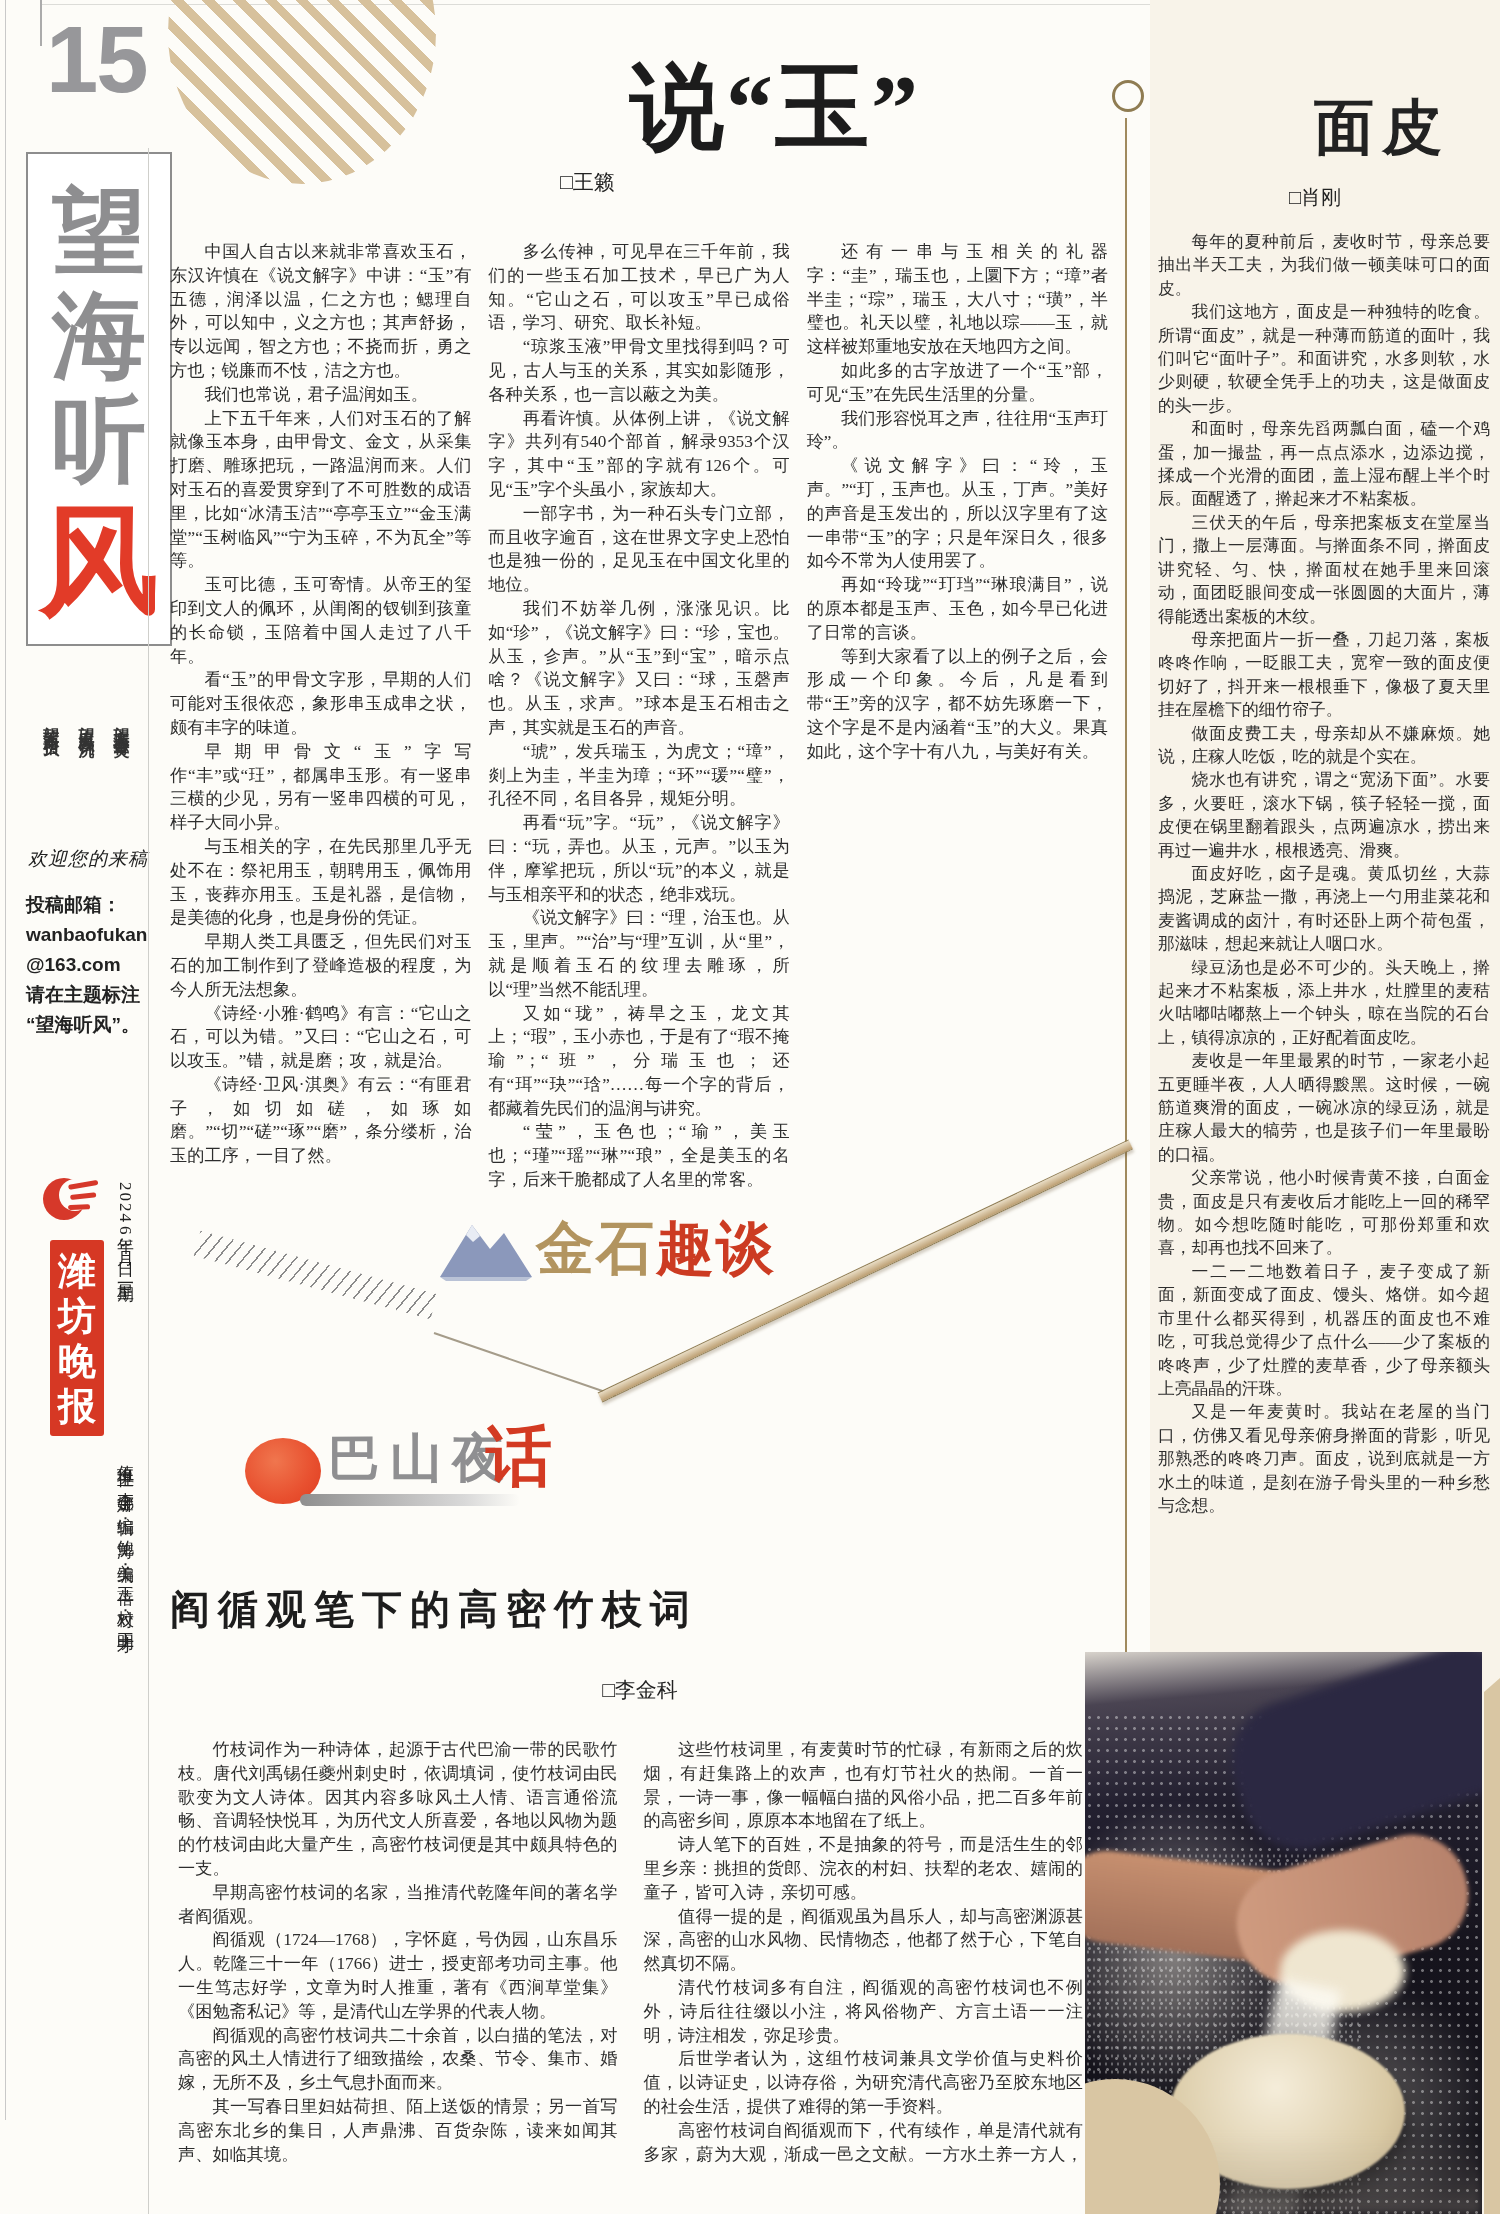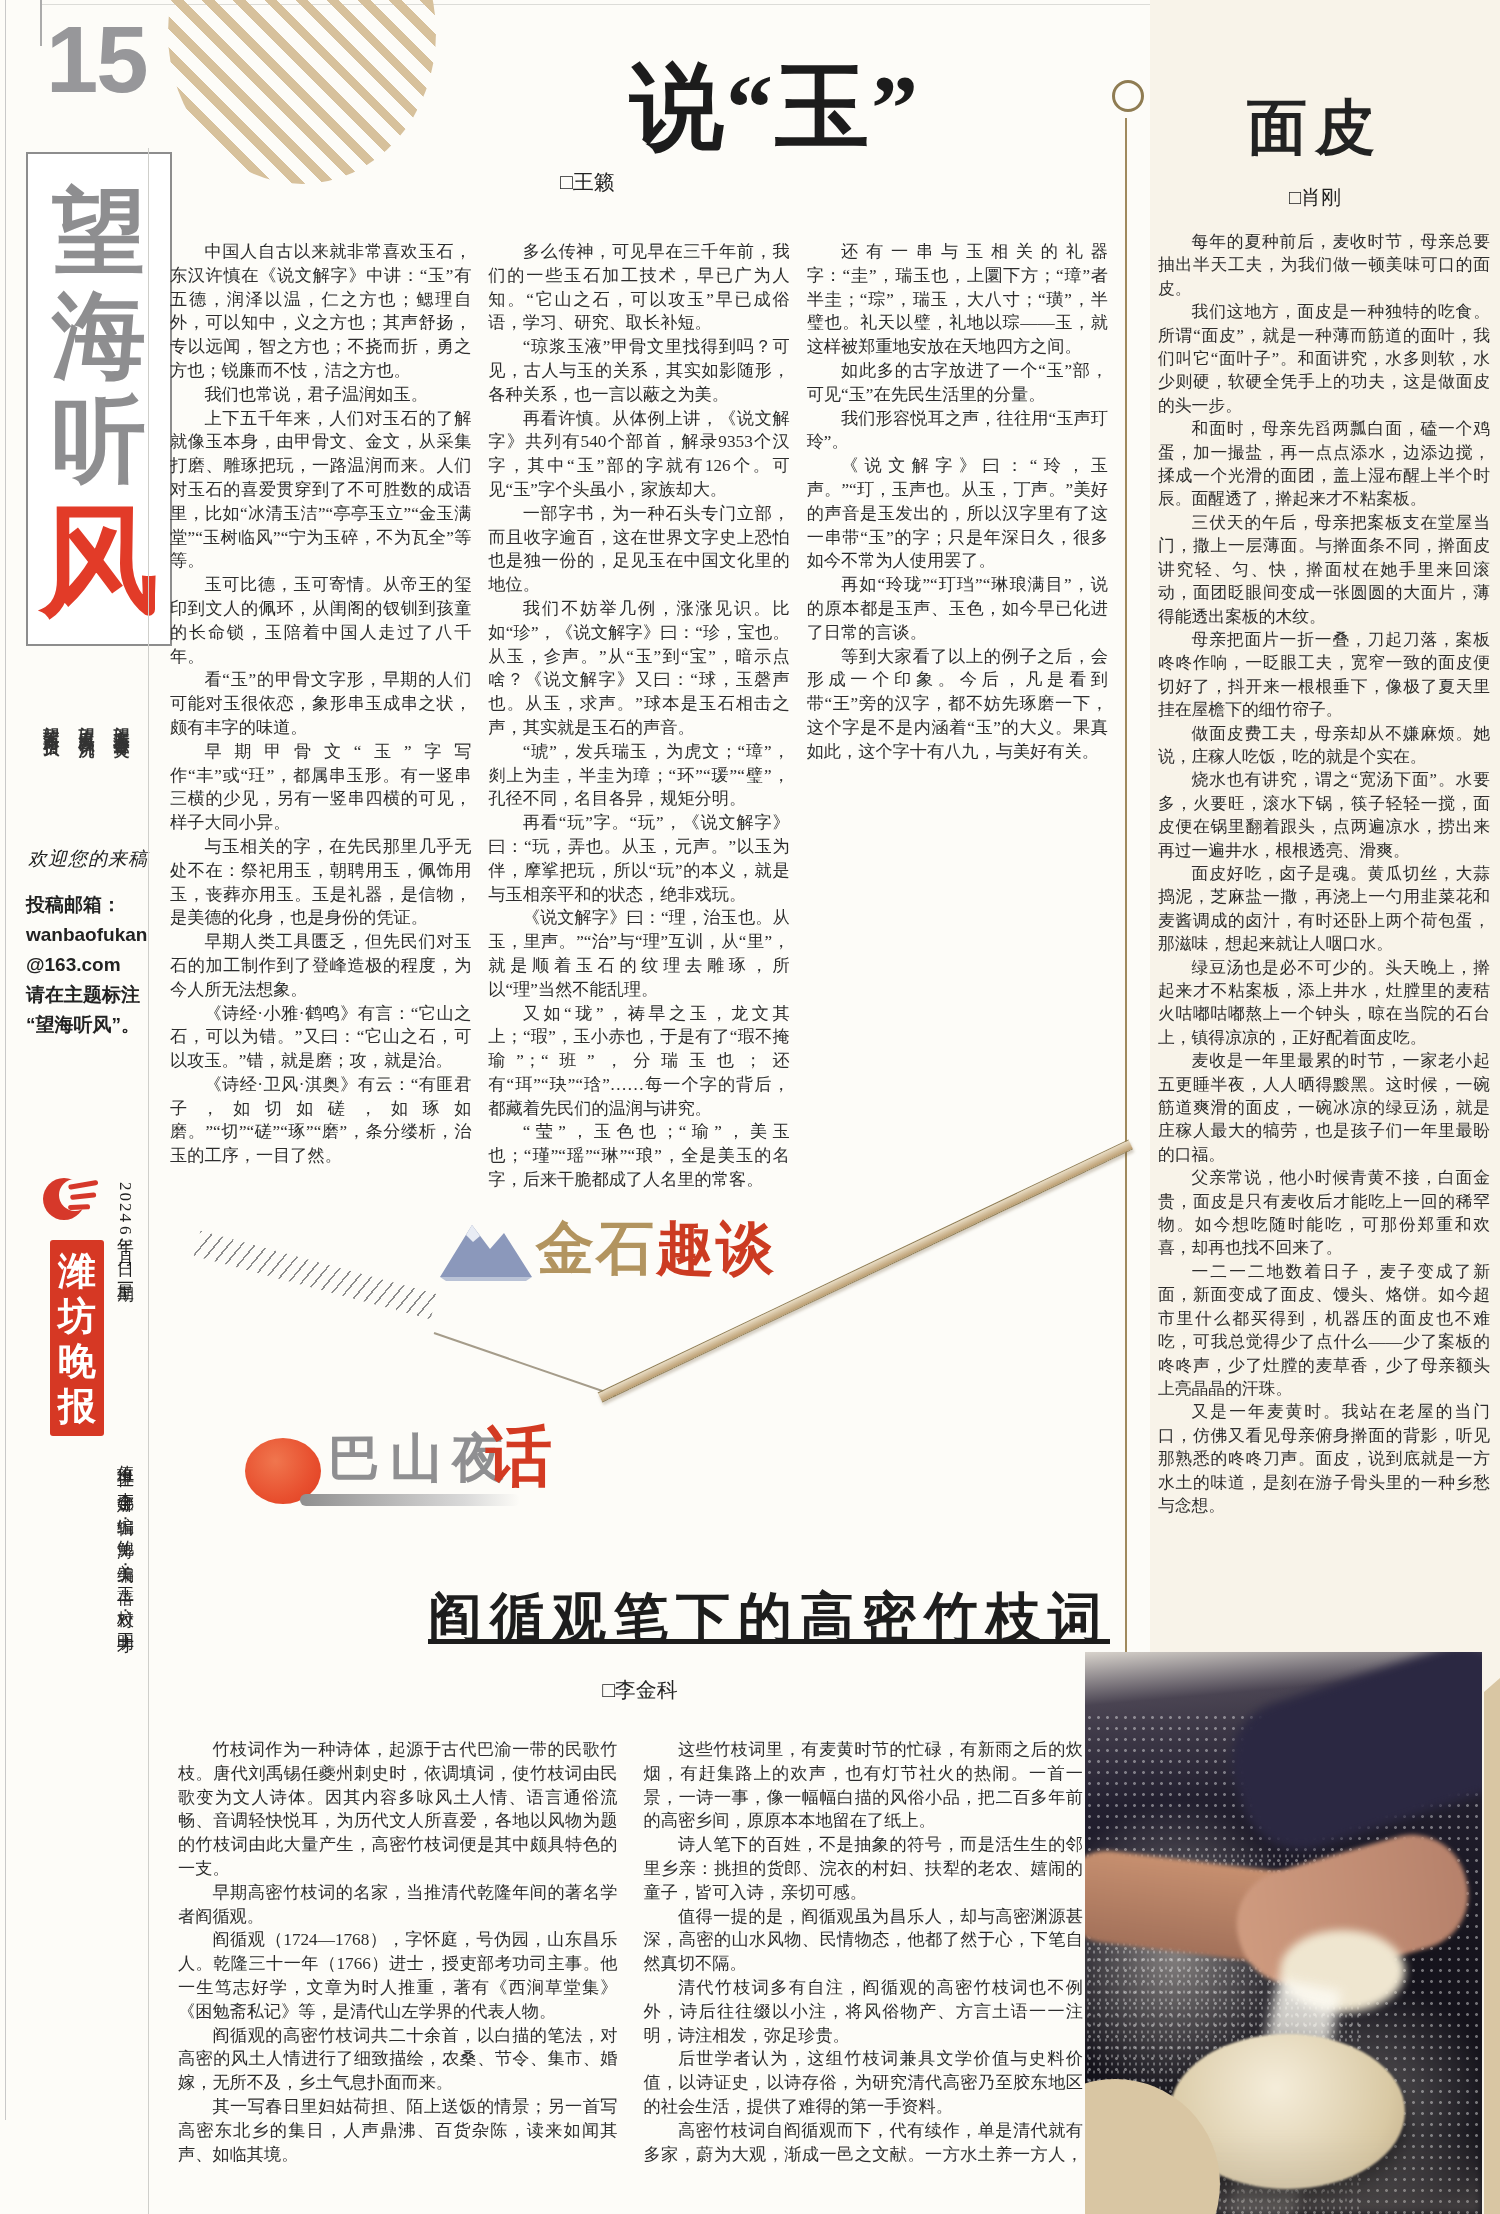--- a/index.html
+++ b/index.html
@@ -35,21 +35,21 @@
   .jade-title{left:520px;top:44px;width:400px;text-align:right;font-weight:bold;font-size:94px;
           letter-spacing:2px;color:#1c1c1c;}
   .jade-author{left:560px;top:168px;width:320px;font-size:21px;color:#222;}
   .body-text{font-size:17.2px;line-height:23.8px;text-align:justify;color:#2d2d2d;overflow:hidden;}
   .body-text p{margin:0;text-indent:2em;}
   .jade-body{left:170px;top:240px;width:938px;height:975px;column-count:3;column-gap:17px;column-fill:auto;}
   
   .cream{left:1150px;top:0;width:350px;height:2214px;background:#f8f3e9;}
   .ring{left:1112px;top:80px;width:26px;height:26px;border:3px solid #8f7c52;border-radius:50%;background:transparent;}
   .vline{left:1125px;top:118px;width:2px;height:1534px;background:#a08a5e;}
-  .mp-title{left:1180px;top:88px;width:270px;text-align:center;font-family:"Liberation Sans",sans-serif;
+  .mp-title{left:1180px;top:88px;width:270px;text-align:right;font-family:"Liberation Sans",sans-serif;
           font-weight:bold;font-size:60px;letter-spacing:8px;color:#222;}
   .mp-author{left:1180px;top:184px;width:270px;text-align:center;font-size:20px;color:#222;}
   .mp-body{left:1158px;top:230px;width:332px;height:1412px;font-size:16.8px;line-height:23.4px;}
   
   .jinshi{left:436px;top:1210px;display:flex;align-items:center;}
   .jinshi .txt1{font-weight:bold;font-size:58px;color:#b2945f;letter-spacing:2px;font-family:"Liberation Sans",sans-serif;}
   .jinshi .txt2{font-weight:bold;font-size:58px;color:#cc3b22;letter-spacing:2px;}
   .hatch{left:193px;top:1262px;width:245px;height:26px;transform:rotate(15deg);
           background:repeating-linear-gradient(115deg,#8a8a8a 0 1.5px,rgba(0,0,0,0) 1.5px 10px);}
   .arm-left{left:434px;top:1332px;width:192px;height:2px;background:#a59c8a;transform:rotate(19deg);transform-origin:left center;}
@@ -57,22 +57,22 @@
           background:linear-gradient(#e9ddc5,#bb9d70);border-top:1px solid #8f7c52;border-bottom:1px solid #8f7c52;
           box-shadow:0 3px 3px rgba(90,70,40,.25);}
   
   .sun{left:245px;top:1438px;width:76px;height:66px;border-radius:50%;
           background:radial-gradient(circle at 40% 35%,#f0764e,#e8502f 60%,#de3c20);}
   .bashan-gray{left:328px;top:1424px;font-size:52px;font-weight:bold;color:#8f8f91;letter-spacing:10px;}
   .bashan-red{left:486px;top:1412px;font-size:66px;font-weight:bold;color:#d33a22;}
   .bashan-bar{left:300px;top:1494px;width:220px;height:12px;border-radius:6px;
           background:linear-gradient(90deg,#8f8f8f,#d9d9d9 75%,rgba(255,255,255,0));}
   
-  .zz-title{left:170px;top:1582px;width:940px;text-align:right;font-family:"Liberation Sans",sans-serif;
-          font-weight:bold;font-size:54px;letter-spacing:8px;color:#1d1d1d;text-decoration:underline;}
+  .zz-title{left:170px;top:1582px;width:940px;text-align:left;font-family:"Liberation Sans",sans-serif;
+          font-weight:bold;font-size:40px;letter-spacing:8px;color:#1d1d1d;}
   .zz-author{left:170px;top:1676px;width:940px;text-align:center;font-size:21px;color:#222;}
   .zz-body{left:178px;top:1738px;width:905px;height:472px;column-count:2;column-gap:26px;column-fill:auto;}
   
   .photo{left:1085px;top:1652px;width:397px;height:562px;overflow:hidden;
           background:linear-gradient(175deg,#d8d3cc 0%,#4a4452 9%,#232030 26%,#16141d 55%,#100f16 100%);}
   .photo .mist1{position:absolute;left:-40px;top:150px;width:260px;height:300px;border-radius:50%;
           background:radial-gradient(closest-side,rgba(225,220,210,.55),rgba(0,0,0,0));filter:blur(6px);}
   .photo .mist2{position:absolute;left:150px;top:330px;width:260px;height:240px;border-radius:50%;
           background:radial-gradient(closest-side,rgba(210,205,195,.4),rgba(0,0,0,0));filter:blur(8px);}
   .photo .dots{position:absolute;inset:60px 0 0 0;opacity:.5;

